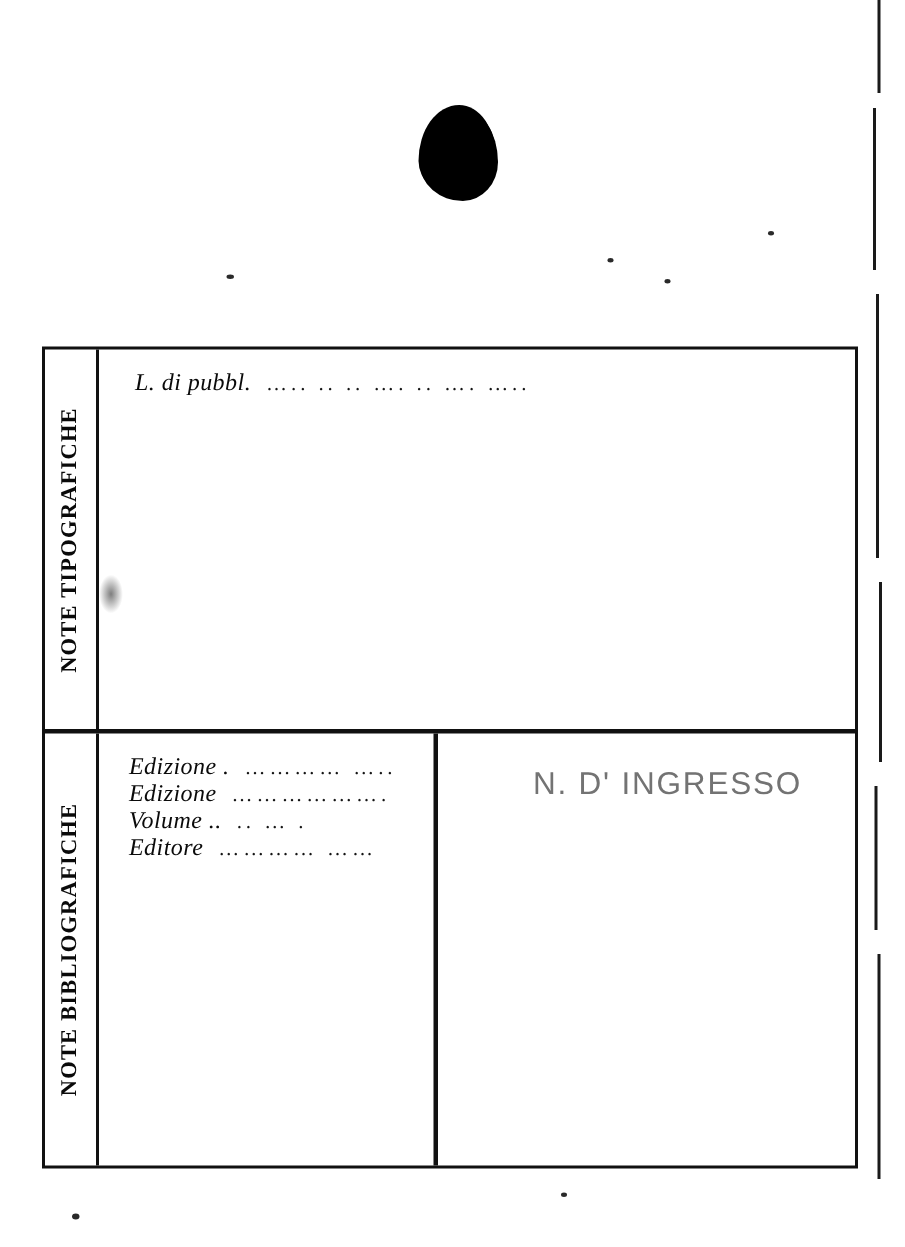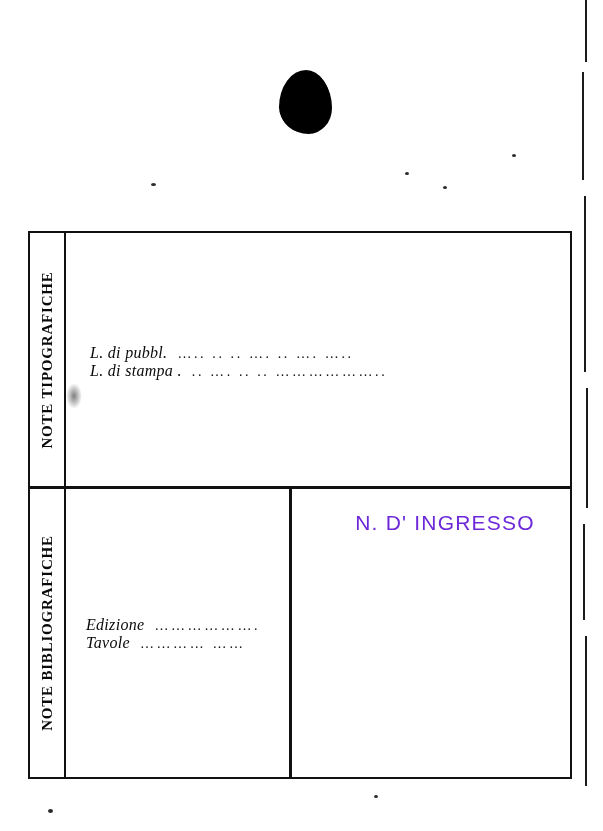--- a/index.html
+++ b/index.html
@@ -92,21 +92,21 @@
     letter-spacing: 0.8px;
   }
 
   
   .fields {
     flex: 1 1 auto;
     padding: 14px 18px 10px 24px;
     box-sizing: border-box;
     display: flex;
     flex-direction: column;
-    justify-content: center;
+    justify-content: flex-start;
     border-radius: 12px;
   }
   .fields.compact {
     padding: 14px 10px 12px 20px;
   }
   .field {
     display: flex;
     align-items: baseline;
     white-space: nowrap;
   }
@@ -140,21 +140,21 @@
   .ingresso {
     flex: 1 1 auto;
     box-sizing: border-box;
     padding-top: 22px;
     text-align: center;
   }
   .ingresso .ing-title {
     font-family: "Liberation Sans", sans-serif;
     font-size: 21px;
     letter-spacing: 1.2px;
-    color: #6d28d9;
+    color: #737373;
     padding-left: 28px;
   }
 
   
   .smudge {
     position: absolute;
     left: 36px;
     top: 150px;
     width: 16px;
     height: 26px;
@@ -193,47 +193,51 @@
       <span>NOTE TIPOGRAFICHE</span>
     </div>
     <div class="fields">
 
       <div class="field">
         <span class="flabel">L. di pubbl.</span>
         <span class="dots">…..   ..  ..   ….  ..   ….  …..</span>
       </div>
 
 
-      <div class="field">
-        <span class="flabel">L. di stampa .</span>
-        <span class="dots">..   ….  ..  ..  ………………..</span>
-      </div>
 
 
 
     </div>
   </div>
 
   <div class="card-bottom">
 
     <div class="bl-col">
       <div class="side-label">
         <span>NOTE BIBLIOGRAFICHE</span>
       </div>
       <div class="fields compact">
 
+        <div class="field">
+          <span class="flabel">Edizione .</span>
+          <span class="dots short">…………  …..</span>
+        </div>
 
         <div class="field">
           <span class="flabel">Edizione</span>
           <span class="dots short">……………….</span>
         </div>
 
-
-        <div class="field">
-          <span class="flabel">Tavole</span>
+        <div class="field">
+          <span class="flabel">Volume ..</span>
+          <span class="dots short">..      …  .</span>
+        </div>
+
+        <div class="field">
+          <span class="flabel">Editore</span>
           <span class="dots short">…………  ……</span>
         </div>
 
 
 
       </div>
     </div>
 
     <div class="ingresso">
       <div class="ing-title">N.  D' INGRESSO</div>

